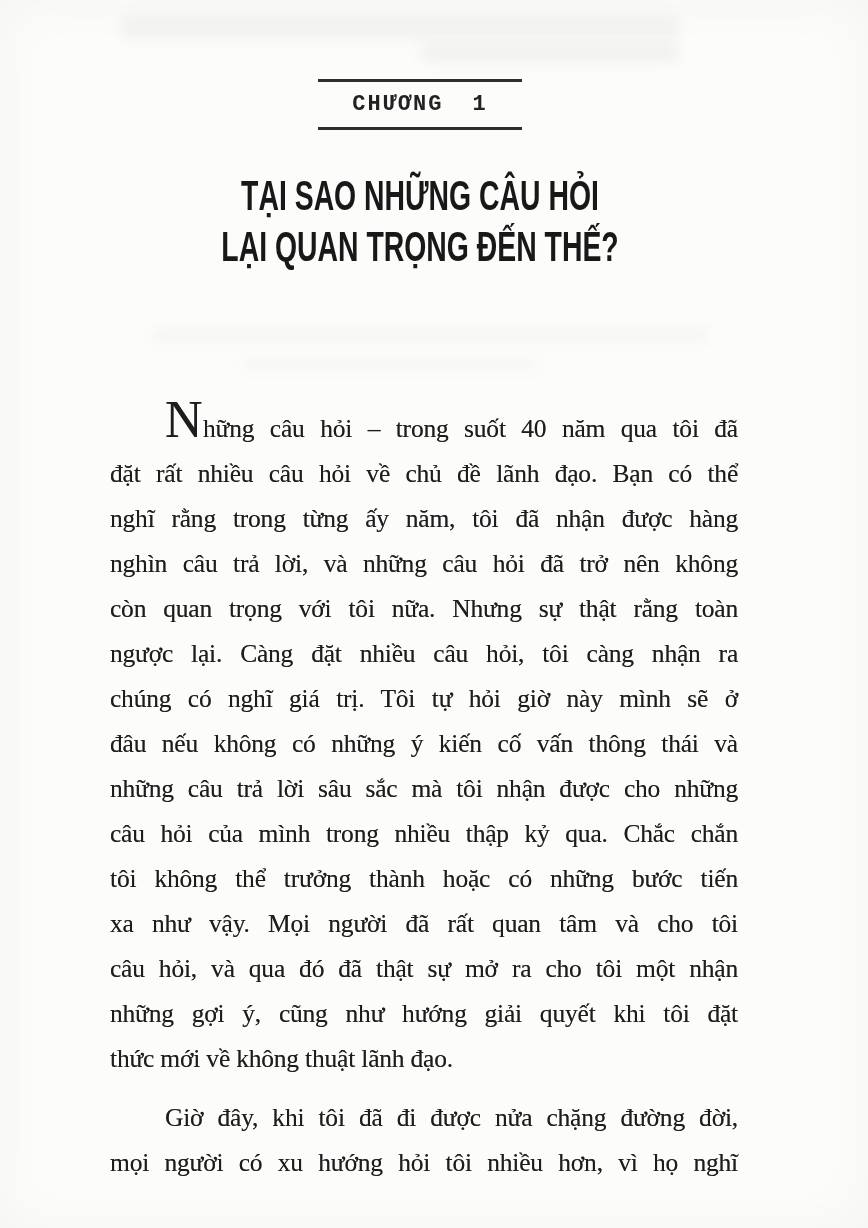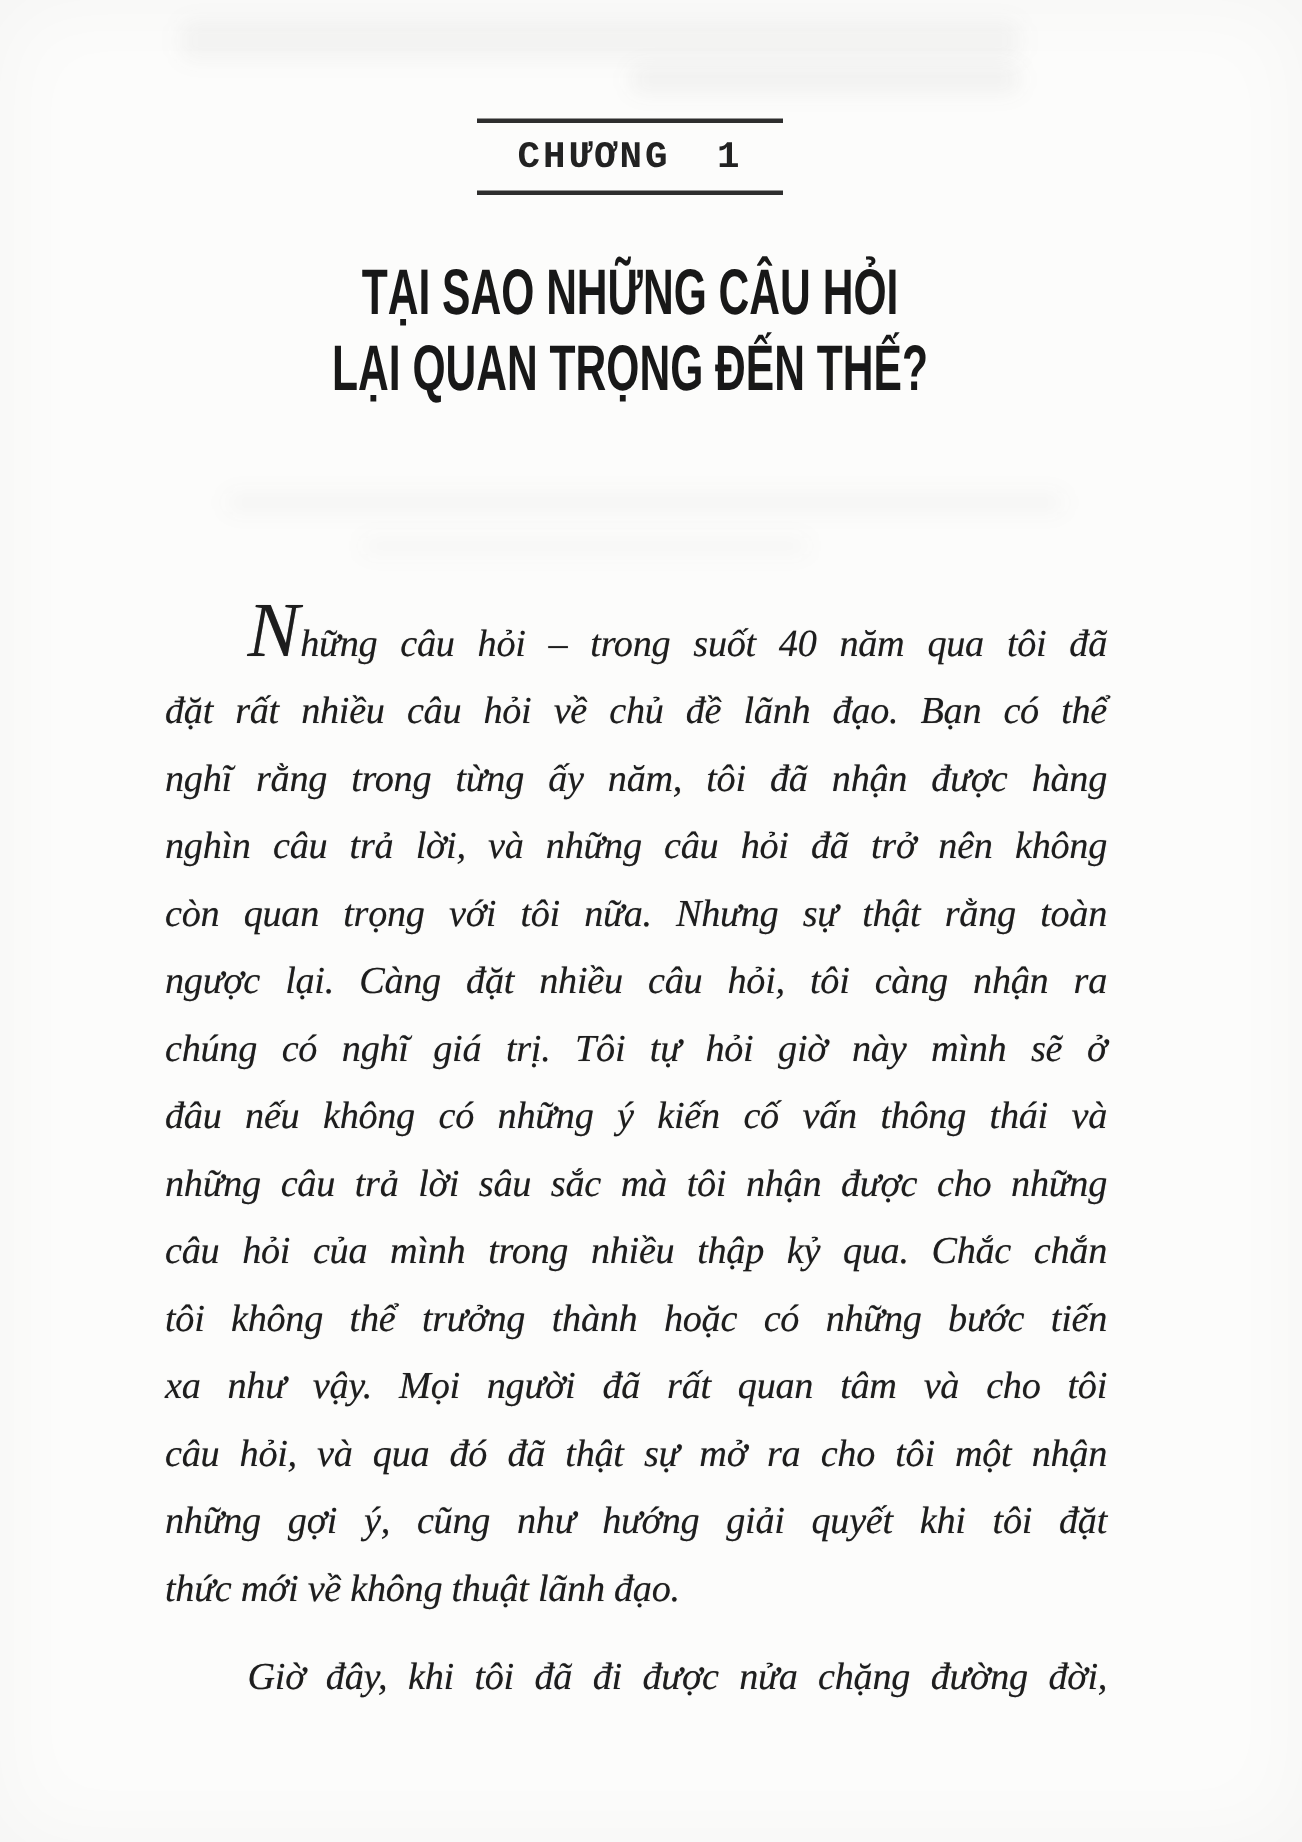--- a/index.html
+++ b/index.html
@@ -43,21 +43,21 @@
   .chapter-box {
     width: 204px;
     border-top: 3px solid #2e2e2e;
     border-bottom: 3px solid #2e2e2e;
     padding: 9px 0 8px 0;
     text-align: center;
   }
   .chapter-label {
     font-family: "Liberation Mono", monospace;
     font-weight: bold;
-    font-size: 25px;
+    font-size: 22px;
     line-height: 28px;
     letter-spacing: 2px;
     word-spacing: 14px;
     color: #222;
   }
 
   
   .title-wrap {
     position: absolute;
     left: -14px;
@@ -96,21 +96,21 @@
     text-shadow: 0 0 0.5px rgba(20,20,20,0.55);
   }
   .bline.no-just { text-align: left; text-align-last: left; }
   .bline.indented { padding-left: 55px; }
   .dropcap {
     font-size: 52px;
     line-height: 1px;
     letter-spacing: 0.5px;
     vertical-align: baseline;
   }
-  .para { margin: 0; padding: 0; font-style: italic; }
+  .para { margin: 0; padding: 0; }
   .para + .para { margin-top: 14px; }
 </style>
 </head>
 <body>
 
 <div class="page">
 
   <div class="artifact a1"></div>
   <div class="artifact a2"></div>
   <div class="artifact a3"></div>
@@ -142,16 +142,17 @@
       <div class="bline">câu hỏi của mình trong nhiều thập kỷ qua. Chắc chắn</div>
       <div class="bline">tôi không thể trưởng thành hoặc có những bước tiến</div>
       <div class="bline">xa như vậy. Mọi người đã rất quan tâm và cho tôi</div>
       <div class="bline">câu hỏi, và qua đó đã thật sự mở ra cho tôi một nhận</div>
       <div class="bline">những gợi ý, cũng như hướng giải quyết khi tôi đặt</div>
       <div class="bline no-just">thức mới về không thuật lãnh đạo.</div>
     </div>
 
     <div class="para">
       <div class="bline indented">Giờ đây, khi tôi đã đi được nửa chặng đường đời,</div>
+      <div class="bline">mọi người có xu hướng hỏi tôi nhiều hơn, vì họ nghĩ</div>
     </div>
 
   </div>
 </div>
 
 </body></html>

